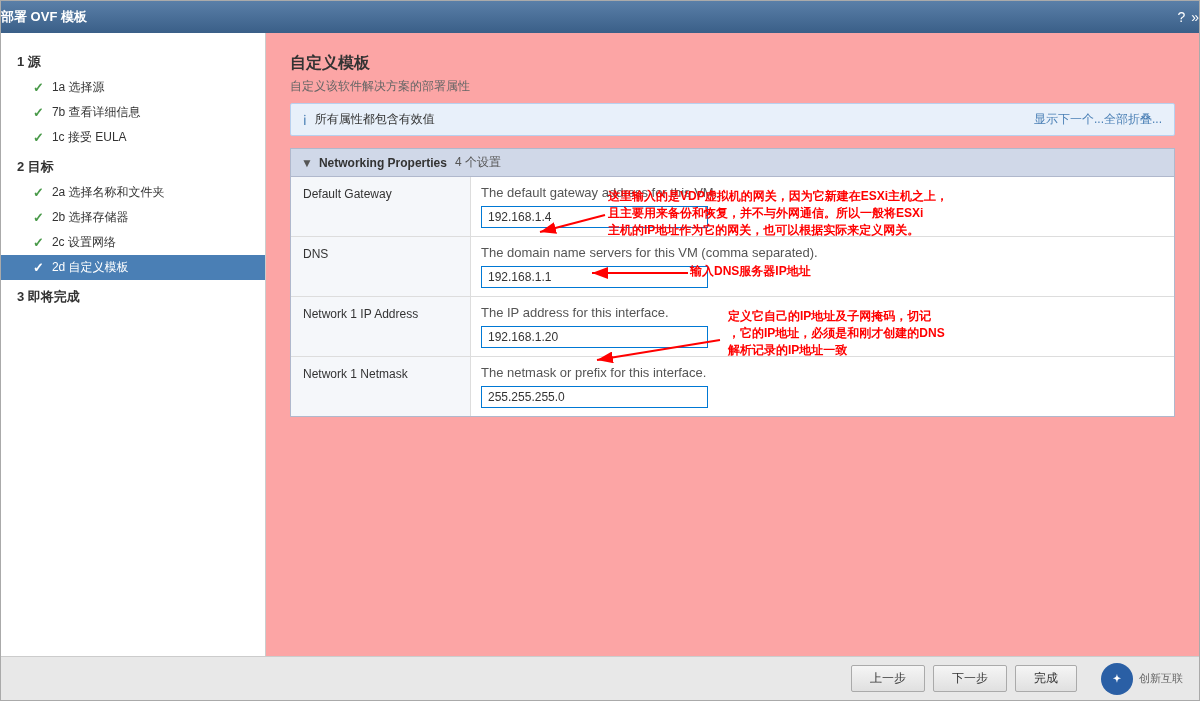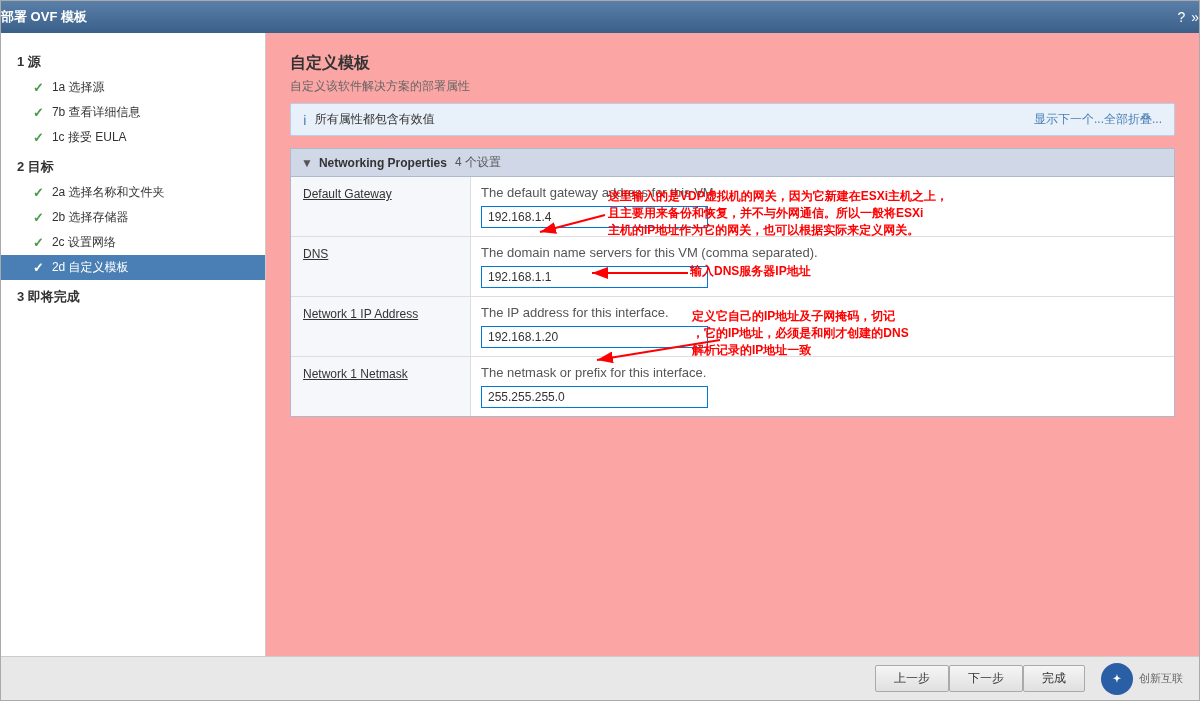--- a/index.html
+++ b/index.html
@@ -185,21 +185,20 @@
       border-bottom: none;
     }
     .prop-label-col {
       width: 180px;
       flex-shrink: 0;
       padding: 10px 12px;
       background: #f5f7fa;
       border-right: 1px solid #ddd;
       font-size: 12px;
       color: #333;
-      text-decoration: underline;
     }
     .prop-value-col {
       flex: 1;
       padding: 8px 10px;
       background: white;
     }
     .prop-description {
       font-size: 13px;
       color: #555;
       margin-bottom: 6px;
@@ -214,20 +213,21 @@
     }
 
     
     .footer {
       background: #e8e8e8;
       border-top: 1px solid #ccc;
       padding: 8px 16px;
       display: flex;
       justify-content: flex-end;
       align-items: center;
+      gap: 8px;
       height: 44px;
       flex-shrink: 0;
     }
     .footer-btn {
       padding: 4px 18px;
       font-size: 12px;
       border: 1px solid #aaa;
       background: linear-gradient(to bottom, #f5f5f5, #e0e0e0);
       cursor: pointer;
       border-radius: 2px;
@@ -436,16 +436,16 @@
   </svg>
 
   <div class="ann-text" style="left: 608px; top: 188px; max-width: 560px;">
     这里输入的是VDP虚拟机的网关，因为它新建在ESXi主机之上，<br>且主要用来备份和恢复，并不与外网通信。所以一般将ESXi<br>主机的IP地址作为它的网关，也可以根据实际来定义网关。
   </div>
 
   <div class="ann-text" style="left: 690px; top: 263px;">
     输入DNS服务器IP地址
   </div>
 
-  <div class="ann-text" style="left: 692px; top: 308px; max-width: 460px;">
+  <div class="ann-text" style="left: 728px; top: 308px; max-width: 460px;">
     定义它自己的IP地址及子网掩码，切记<br>，它的IP地址，必须是和刚才创建的DNS<br>解析记录的IP地址一致
   </div>
 </div>
 
 </body></html>

